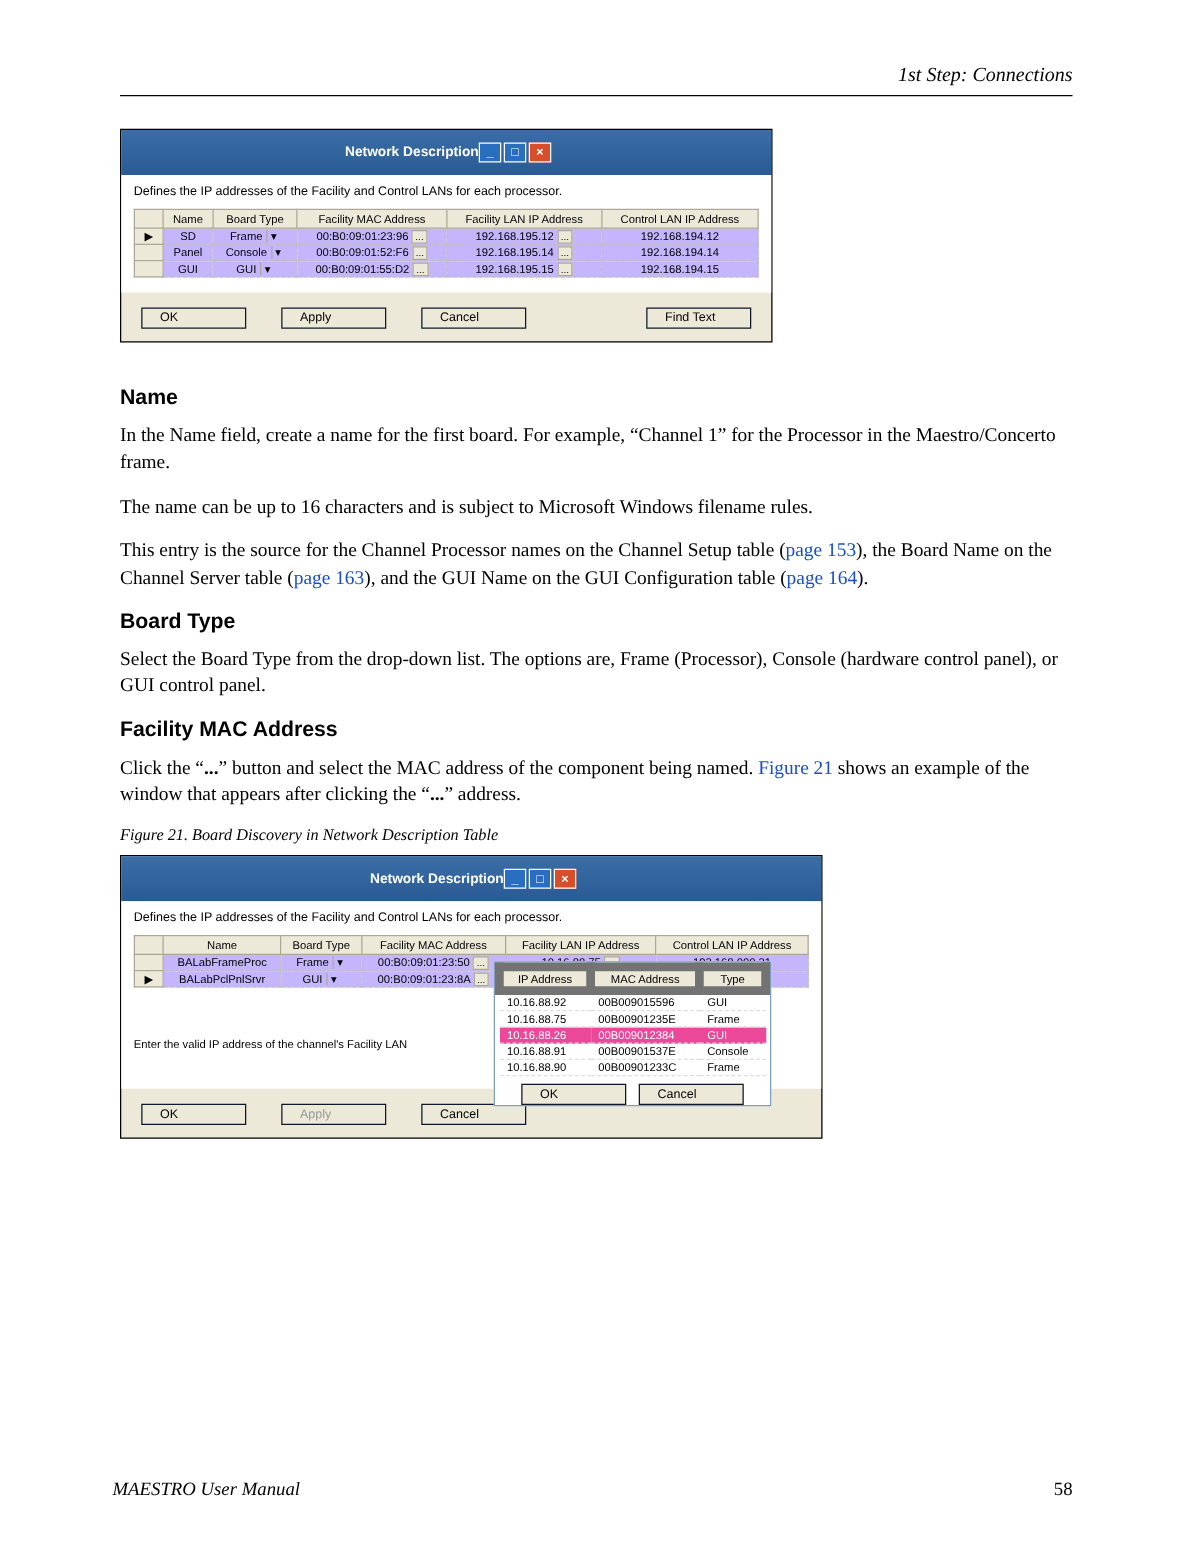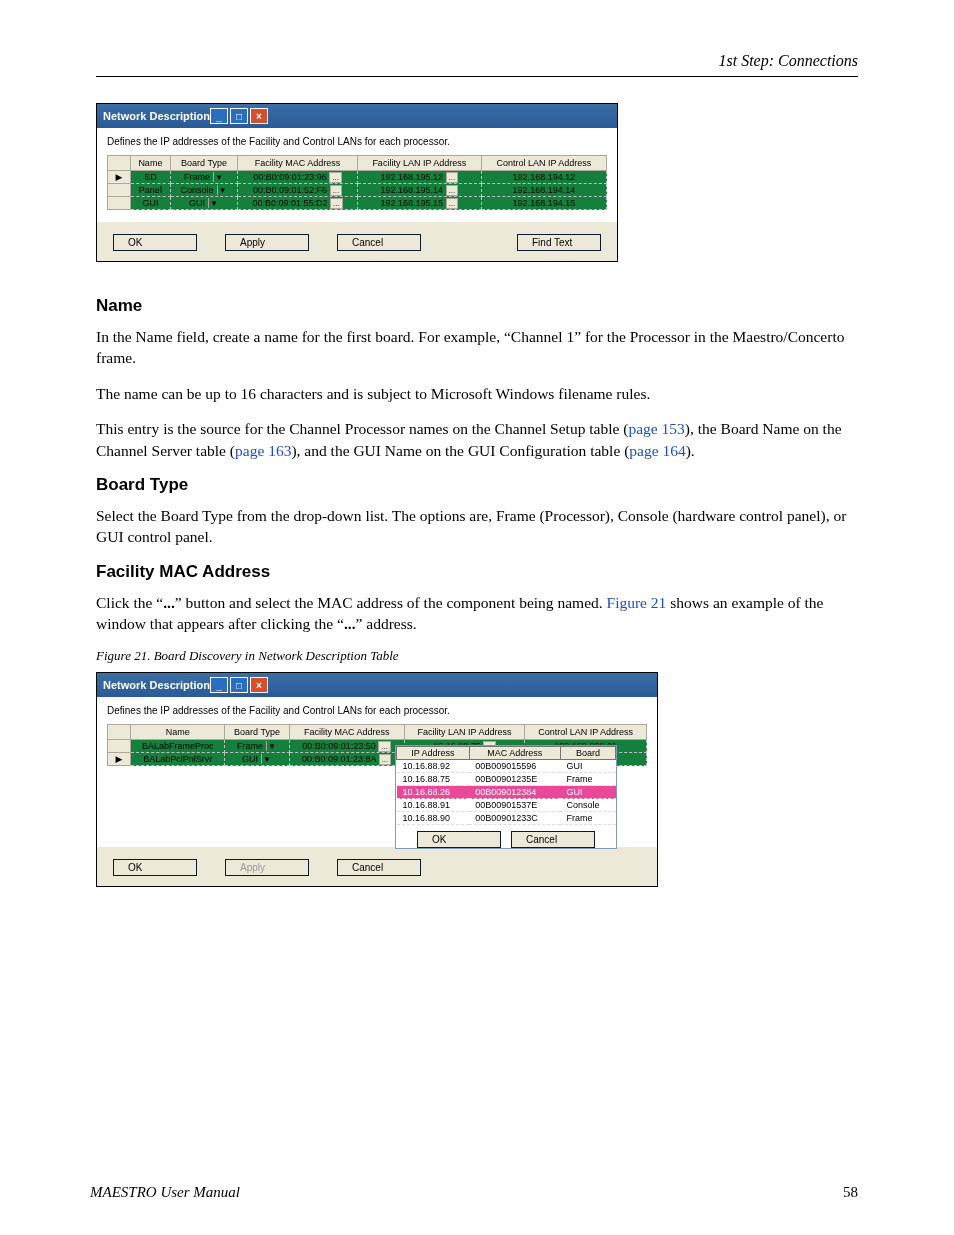--- a/index.html
+++ b/index.html
@@ -3,45 +3,45 @@
 <meta charset="utf-8">
 <style>
   body{margin:0;font-family:Georgia,'Times New Roman',serif;color:#000;background:#fff}
   .page{width:954px;height:1235px;box-sizing:border-box;padding:52px 96px 40px 96px;position:relative}
   .runhead{text-align:right;font-style:italic;font-size:16px;margin-bottom:6px}
   .hr{border:none;border-top:1px solid #000;margin:0 0 26px 0}
   .figcap{font-style:italic;font-size:13px;margin:6px 0 8px 0}
   .screenshot{border:1px solid #000;background:#ece9d8;font-family:Tahoma,Arial,sans-serif;font-size:10px}
   .ss1{width:520px;margin-bottom:34px}
   .ss2{width:560px;margin-bottom:10px}
-  .titlebar{background:linear-gradient(#3a6ea5,#2a5a95);color:#fff;display:flex;align-items:center;justify-content:flex-start;height:24px;padding:0 3px 0 6px;font-size:11px;font-weight:bold}
+  .titlebar{background:linear-gradient(#3a6ea5,#2a5a95);color:#fff;display:flex;align-items:center;justify-content:center;height:36px;padding:0 3px 0 6px;font-size:11px;font-weight:bold}
   .winbtns{display:flex;gap:2px}
   .winbtn{width:16px;height:14px;border:1px solid #fff;display:flex;align-items:center;justify-content:center;font-size:10px;font-weight:bold}
   .min{background:#2a6ec0;color:#fff}
   .max{background:#2a6ec0;color:#fff}
   .cls{background:#d64f2a;color:#fff}
   .ssbody{background:#fff;padding:8px 10px 12px 10px}
   .subtitle{font-size:10px;margin-bottom:8px}
   .tbl{border-collapse:collapse;width:100%;font-size:9px}
   .tbl th{background:#ece9d8;border:1px solid #aca899;padding:2px 4px;font-weight:normal;text-align:center}
-  .tbl td{border:1px dashed #c0c0c0;padding:1px 4px;text-align:center;background:#15803d}
+  .tbl td{border:1px dashed #c0c0c0;padding:1px 4px;text-align:center;background:#c4b5fd}
   .rowhdr{background:#ece9d8 !important;border:1px solid #aca899 !important;width:14px}
   .arrow{color:#000}
   .dd{width:10px;display:inline-block;border-left:1px solid #aca899;margin-left:3px}
   .ell{border:1px solid #aca899;background:#ece9d8;padding:0 2px;font-size:8px}
   .btnrow{display:flex;gap:28px;padding:12px 16px 10px 16px;align-items:center}
   .wbtn{background:#ece9d8;border:1px solid #0f172a;font-size:10px;padding:2px 14px;min-width:54px;text-align:left;cursor:pointer}
   .gap{flex:1}
   h3{font-family:Arial,Helvetica,sans-serif;font-weight:bold;font-size:17px;margin:0 0 10px 0}
   p{font-size:15.5px;line-height:1.38;margin:0 0 14px 0}
   .link{color:#1a4fc4}
   .footer{position:absolute;bottom:34px;left:90px;right:96px;display:flex;justify-content:space-between;font-style:italic;font-size:15px}
   .footer .pn{font-style:normal}
   .popup{position:absolute;background:#fff;border:1px solid #7f9db9;font-size:9px}
-  .popup th{background:#ece9d8;border:1px solid #737373;padding:1px 6px;font-weight:normal}
+  .popup th{background:#ece9d8;border:7px solid #737373;padding:1px 6px;font-weight:normal}
   .popup td{padding:1px 6px;border-bottom:1px dashed #ddd}
   .sel{background:#ec4899;color:#fff}
   .helper{font-size:9px;margin-top:40px}
   .ss2 .ssbody{position:relative;min-height:130px}
   .pbtns{display:flex;gap:10px;justify-content:center;margin-top:6px}
 </style>
 </head>
 <body>
 <div class="page">
 
@@ -155,28 +155,29 @@
       <tr>
         <td class="rowhdr arrow">▶</td>
         <td>BALabPclPnlSrvr</td>
         <td><span>GUI</span><span class="dd">▾</span></td>
         <td><span>00:B0:09:01:23:8A</span> <span class="ell">...</span></td>
         <td><span>10.16.88.76</span> <span class="ell">...</span></td>
         <td>192.168.000.22</td>
       </tr>
     </tbody>
         </table>
+    <div class="helper">Enter the valid IP address of the channel's Facility LAN</div>
 
     <div class="popup" style="right:40px;top:48px;width:220px">
       <table style="width:100%;border-collapse:collapse">
         <tbody>
               <tr>
           <th>IP Address</th>
           <th>MAC Address</th>
-          <th>Board</th>
+          <th>Type</th>
         </tr>
         <tr>
                 <td>10.16.88.92</td>
                 <td>00B009015596</td>
                 <td>GUI</td>
               </tr>
         <tr>
                 <td>10.16.88.75</td>
                 <td>00B00901235E</td>
                 <td>Frame</td>

